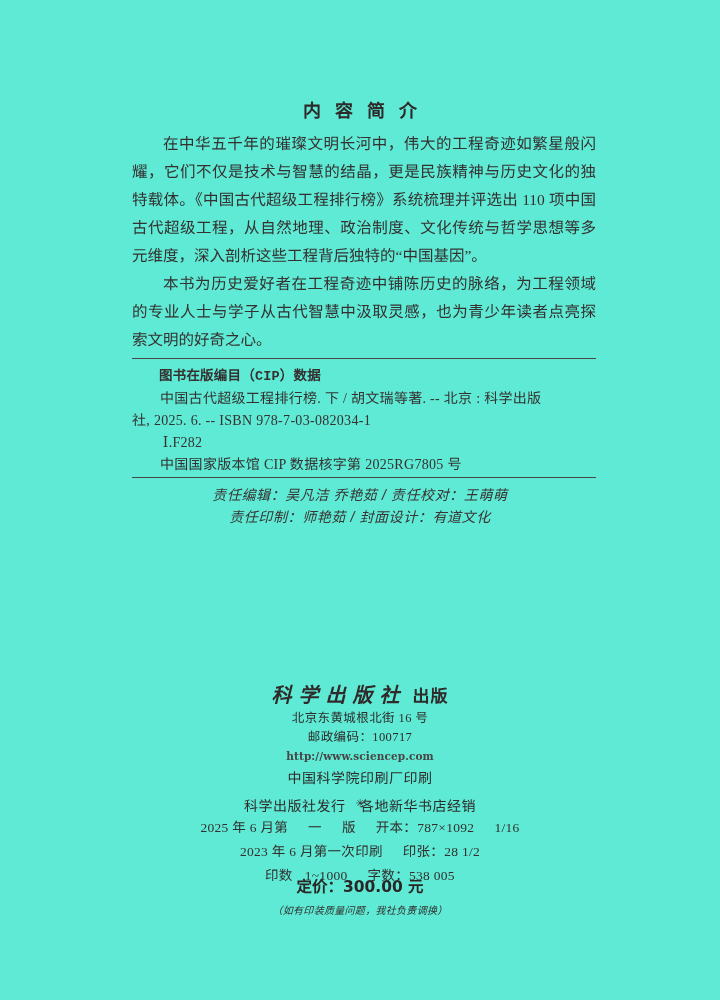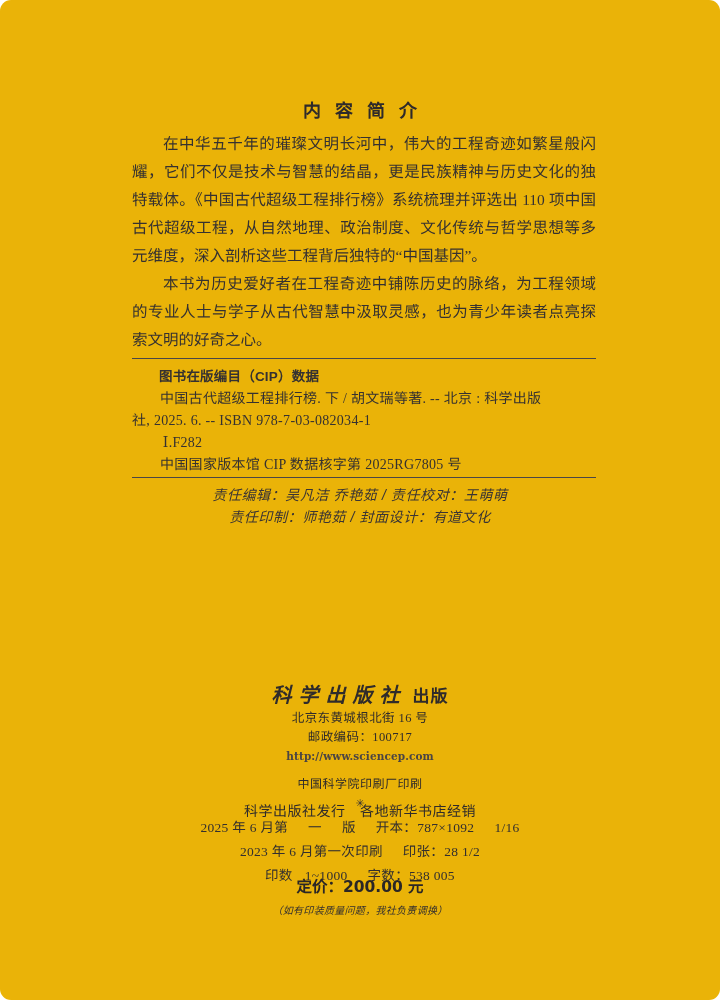--- a/index.html
+++ b/index.html
@@ -15,22 +15,21 @@
     font-family: "Liberation Serif", "DejaVu Serif", serif;
     color: #332f2f;
     -webkit-font-smoothing: antialiased;
   }
 
   .page {
     position: relative;
     width: 720px;
     height: 1000px;
     box-sizing: border-box;
-    background: #eab308;
-    border-radius: 11px;
+    background: #5eead4;
   }
 
   
   .abstract-title {
     position: absolute;
     top: 96px;
     left: 0;
     width: 720px;
     text-align: center;
     font-family: "DejaVu Sans", "Liberation Sans", sans-serif;
@@ -73,21 +72,21 @@
   .cip-block {
     position: absolute;
     top: 366px;
     left: 132px;
     width: 464px;
     font-size: 14px;
     line-height: 22px;
     color: #353131;
   }
   .cip-heading {
-    font-family: Liberation Sans, sans-serif;
+    font-family: Liberation Mono, monospace;
     font-weight: bold;
     font-size: 13.5px;
     text-indent: 2em;
     letter-spacing: 0.2px;
   }
   .cip-line {
     text-indent: 2em;
     text-align: justify;
     text-justify: inter-ideograph;
     letter-spacing: 0.3px;
@@ -159,23 +158,22 @@
   }
   .pub-url {
     font-family: "DejaVu Serif", "Liberation Serif", serif;
     font-weight: bold;
     font-size: 10.5px;
     line-height: 19px;
     letter-spacing: 0.1px;
     color: #4a4444;
   }
   .pub-printer {
-    font-size: 12px;
+    font-size: 14px;
     line-height: 26px;
-    margin-top: 5px;
     letter-spacing: 0.5px;
   }
   .pub-distrib {
     font-size: 14px;
     line-height: 26px;
     margin-top: 2px;
     letter-spacing: 0.5px;
   }
 
   
@@ -277,17 +275,17 @@
       <span>2025 年 6 月第</span><span class="imp-gap-wide"></span><span>一</span><span class="imp-gap-wide"></span><span>版</span><span class="imp-gap-wide"></span><span>开本：</span><span>787×1092</span><span class="imp-gap-wide"></span><span>1/16</span>
     </div>
     <div class="imp-row">
       <span>2023 年 6 月第一次印刷</span><span class="imp-gap-wide"></span><span>印张：</span><span>28 1/2</span>
     </div>
     <div class="imp-row">
       <span>印数</span><span class="imp-gap"></span><span>1~1000</span><span class="imp-gap-wide"></span><span>字数：</span><span>538 005</span>
     </div>
   </div>
 
-  <div class="price">定价：200.00 元</div>
+  <div class="price">定价：300.00 元</div>
 
   <div class="warranty">（如有印装质量问题，我社负责调换）</div>
 
 </div>
 
 </body></html>

